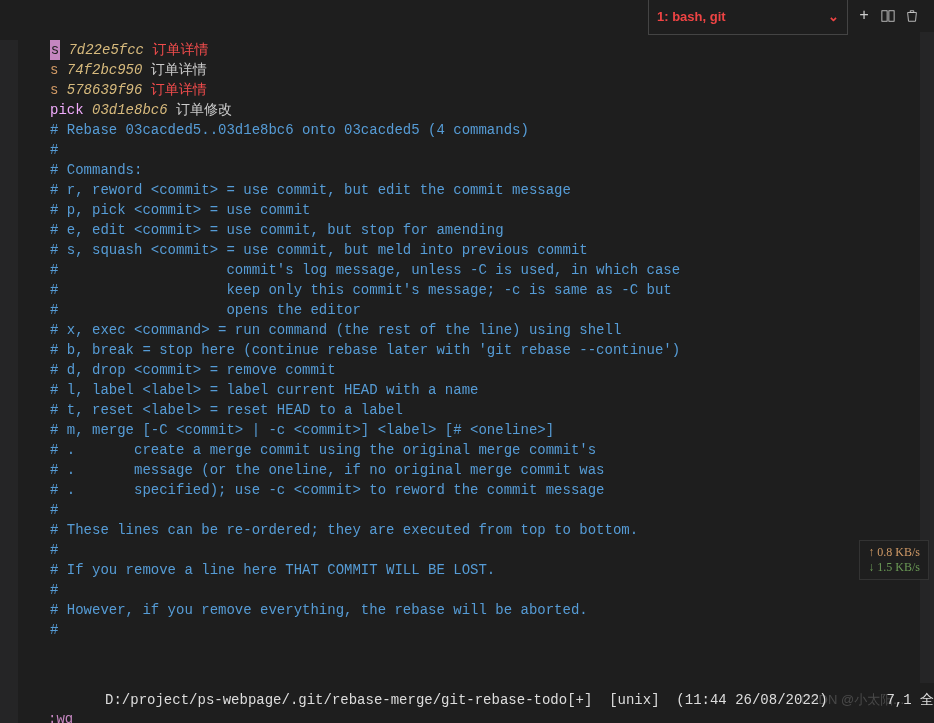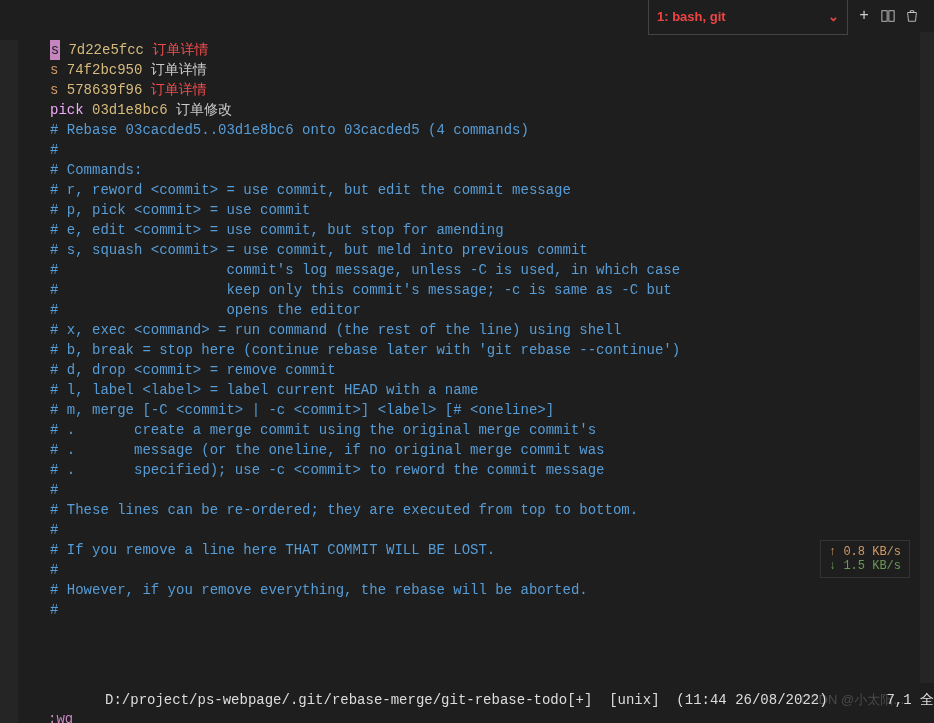--- a/index.html
+++ b/index.html
@@ -69,21 +69,21 @@
     font-size: 11px;
     display: flex;
     flex-direction: column;
     gap: 20px;
     padding-top: 50px;
   }
   .line { white-space: pre; padding-left: 30px; font-size: 14px; line-height: 20px; }
   .hash-bg { background: #c586c0; color: #1e1e1e; display: inline-block; width: 10px; text-align: center; }
   .s-orange { color: #d19a66; }
   .pick { color: #f0abfc; }
-  .hash-yellow { color: #d7ba7d; }
+  .hash-yellow { color: #d7ba7d; font-style: italic; }
   .msg-red { color: #f14c4c; }
   .msg-grey { color: #cccccc; }
   .comment { color: #569cd6; text-align: center; }
   .statusbar {
     position: absolute;
     bottom: 14px;
     left: 48px;
     right: 0;
     color: #ddd;
     font-size: 14px;
@@ -100,27 +100,27 @@
   .minimap-scroll {
     position: absolute;
     right: 0;
     top: 32px;
     width: 14px;
     bottom: 40px;
     background: #252526;
   }
   .float-indicator {
     position: absolute;
-    right: 24px;
+    right: 5px;
     top: 540px;
     background: rgba(30,30,30,0.9);
     border: 1px solid #333;
     padding: 4px 8px;
     font-size: 12px;
-    font-family: Liberation Mono, monospace;
+    font-family: Liberation Serif, serif;
   }
   .up-arrow { color: #d19a66; }
   .down-arrow { color: #6a9955; }
   .watermark {
     position: absolute;
     right: 30px;
     bottom: 14px;
     color: rgba(200,200,200,0.25);
     font-size: 13px;
     font-family: 'Segoe UI', sans-serif;
@@ -165,20 +165,21 @@
     <div class="line"><span class="comment"># p, pick &lt;commit&gt; = use commit</span></div>
     <div class="line"><span class="comment"># e, edit &lt;commit&gt; = use commit, but stop for amending</span></div>
     <div class="line"><span class="comment"># s, squash &lt;commit&gt; = use commit, but meld into previous commit</span></div>
     <div class="line"><span class="comment">#                    commit's log message, unless -C is used, in which case</span></div>
     <div class="line"><span class="comment">#                    keep only this commit's message; -c is same as -C but</span></div>
     <div class="line"><span class="comment">#                    opens the editor</span></div>
     <div class="line"><span class="comment"># x, exec &lt;command&gt; = run command (the rest of the line) using shell</span></div>
     <div class="line"><span class="comment"># b, break = stop here (continue rebase later with 'git rebase --continue')</span></div>
     <div class="line"><span class="comment"># d, drop &lt;commit&gt; = remove commit</span></div>
     <div class="line"><span class="comment"># l, label &lt;label&gt; = label current HEAD with a name</span></div>
+    <div class="line"><span class="comment"># t, reset &lt;label&gt; = reset HEAD to a label</span></div>
     <div class="line"><span class="comment"># m, merge [-C &lt;commit&gt; | -c &lt;commit&gt;] &lt;label&gt; [# &lt;oneline&gt;]</span></div>
     <div class="line"><span class="comment"># .       create a merge commit using the original merge commit's</span></div>
     <div class="line"><span class="comment"># .       message (or the oneline, if no original merge commit was</span></div>
     <div class="line"><span class="comment"># .       specified); use -c &lt;commit&gt; to reword the commit message</span></div>
     <div class="line"><span class="comment">#</span></div>
     <div class="line"><span class="comment"># These lines can be re-ordered; they are executed from top to bottom.</span></div>
     <div class="line"><span class="comment">#</span></div>
     <div class="line"><span class="comment"># If you remove a line here THAT COMMIT WILL BE LOST.</span></div>
     <div class="line"><span class="comment">#</span></div>
     <div class="line"><span class="comment"># However, if you remove everything, the rebase will be aborted.</span></div>

